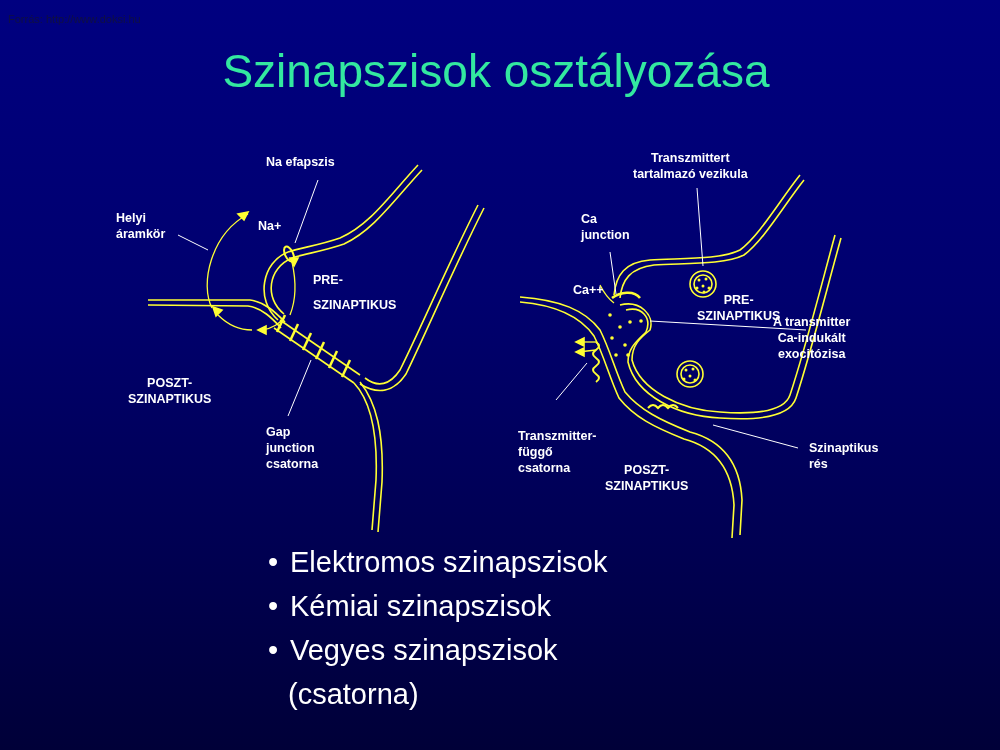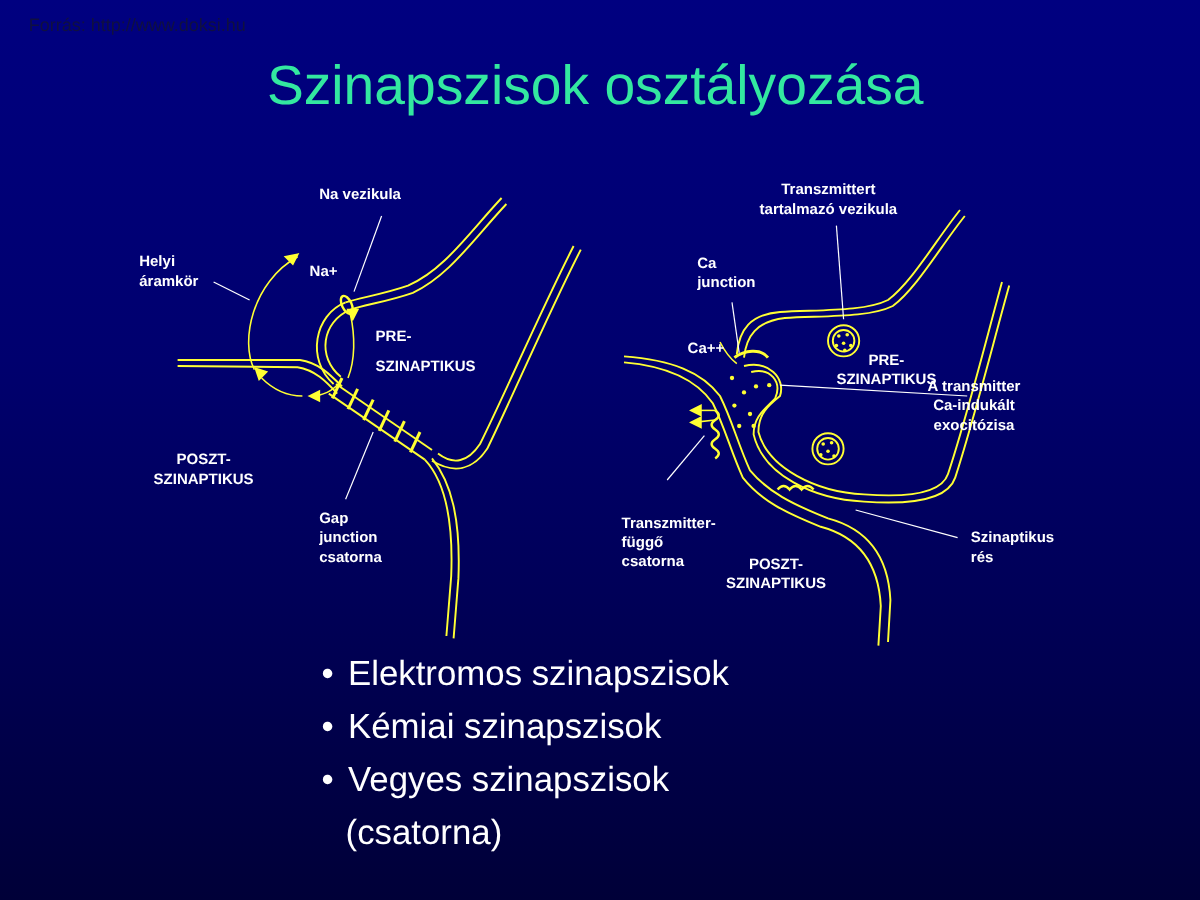--- a/index.html
+++ b/index.html
@@ -1,21 +1,21 @@
 <!DOCTYPE html>
 <html><head>
 <meta charset="utf-8">
 <style>
   html, body { margin:0; padding:0; }
   body {
     width:1000px; height:750px; overflow:hidden; position:relative;
     background: linear-gradient(180deg, #000080 0%, #00006e 40%, #000050 75%, #000038 100%);
     font-family: "Liberation Sans", sans-serif;
   }
-  .source { position:absolute; left:24px; top:13px; font-size:15px; color:#101040; }
+  .source { position:absolute; left:8px; top:13px; font-size:11px; color:#101040; }
   .title {
     position:absolute; left:0; width:992px; top:44px; text-align:center;
     font-size:46px; color:#33e8a0; letter-spacing:0px;
   }
   svg.diagram { position:absolute; left:0; top:0; }
   .lbl { position:absolute; color:#ffffff; font-weight:bold; font-size:12.5px; line-height:16px; white-space:pre; }
   .bullets { position:absolute; left:268px; top:540px; color:#ffffff; font-size:29px; line-height:44px; }
   .bullets .item { display:flex; }
   .bullets .dot { width:22px; display:inline-block; }
   .bullets .cont { padding-left:20px; }
@@ -122,21 +122,21 @@
     <line x1="178" y1="235" x2="208" y2="250"></line>
     <line x1="311" y1="360" x2="288" y2="416"></line>
     <line x1="697" y1="188" x2="703" y2="266"></line>
     <line x1="610" y1="252" x2="616" y2="294"></line>
     <line x1="650" y1="321" x2="806" y2="330"></line>
     <line x1="587" y1="363" x2="556" y2="400"></line>
     <line x1="713" y1="425" x2="798" y2="448"></line>
   </g>
 </svg>
 
-<div class="lbl" style="left:266px;top:154px;">Na vezikula</div>
+<div class="lbl" style="left:266px;top:154px;">Na efapszis</div>
 <div class="lbl" style="left:116px;top:210px;">Helyi
 áramkör</div>
 <div class="lbl" style="left:258px;top:218px;">Na+</div>
 <div class="lbl" style="left:313px;top:272px;">PRE-</div>
 <div class="lbl" style="left:313px;top:297px;">SZINAPTIKUS</div>
 <div class="lbl" style="left:128px;top:375px;text-align:center;">POSZT-
 SZINAPTIKUS</div>
 <div class="lbl" style="left:266px;top:424px;">Gap
 junction
 csatorna</div>

